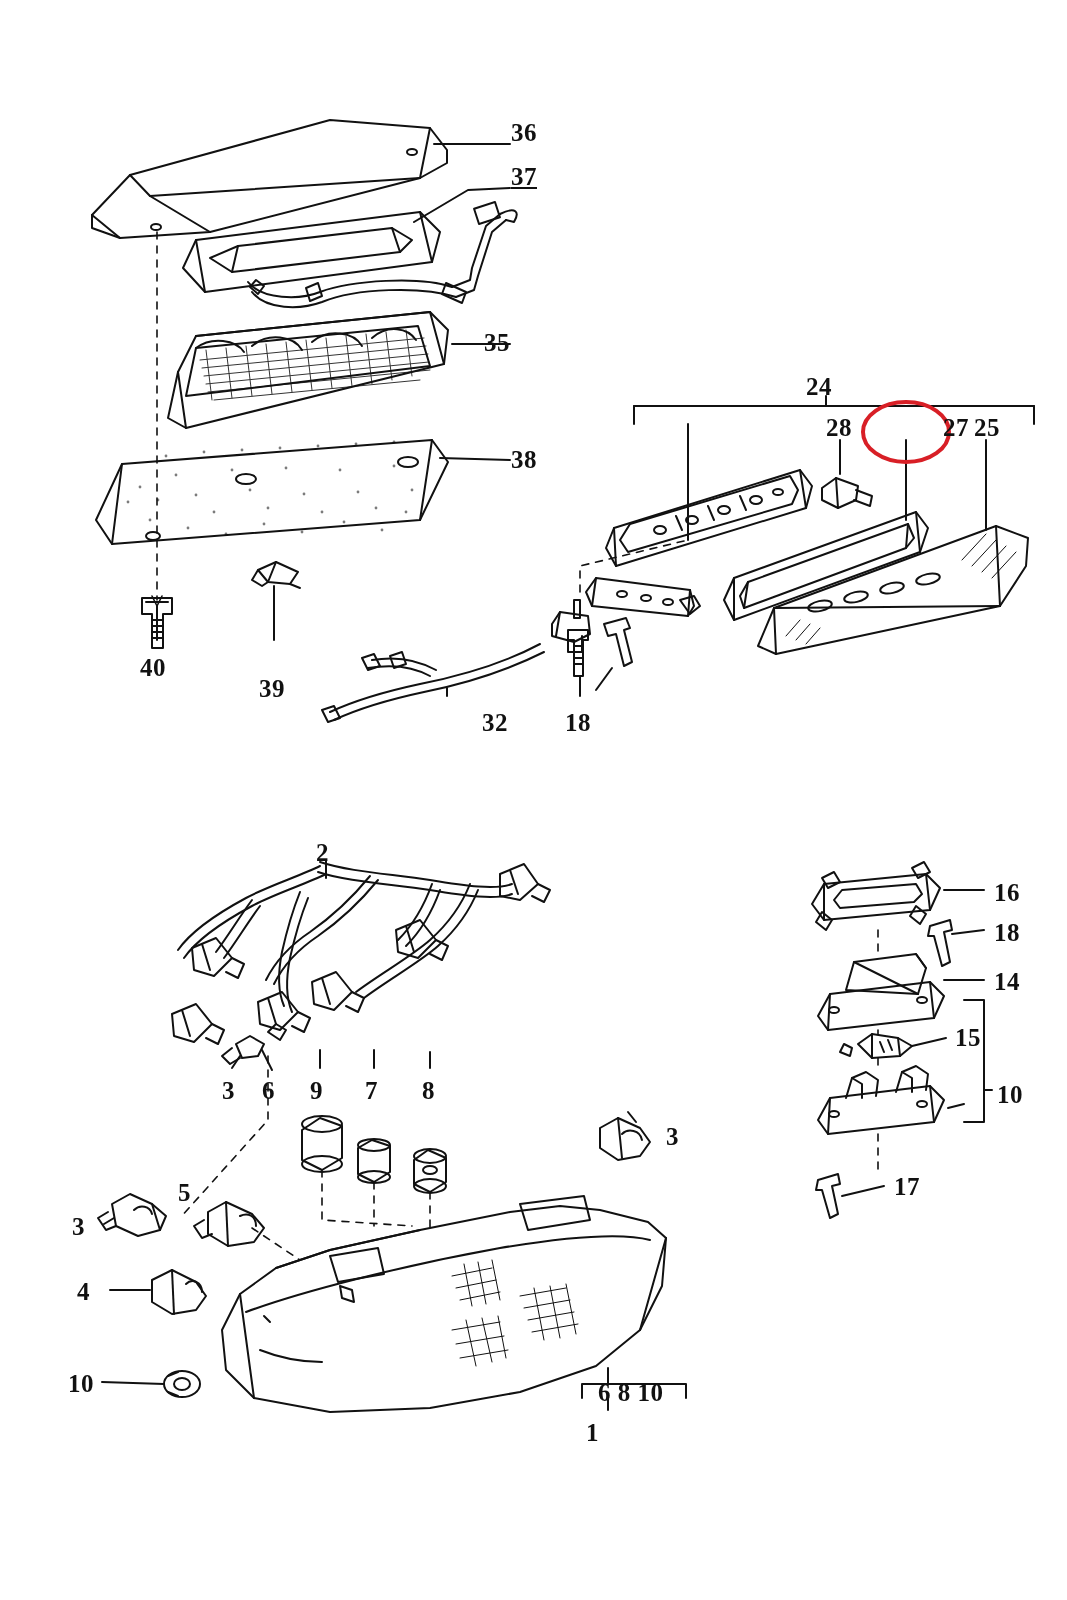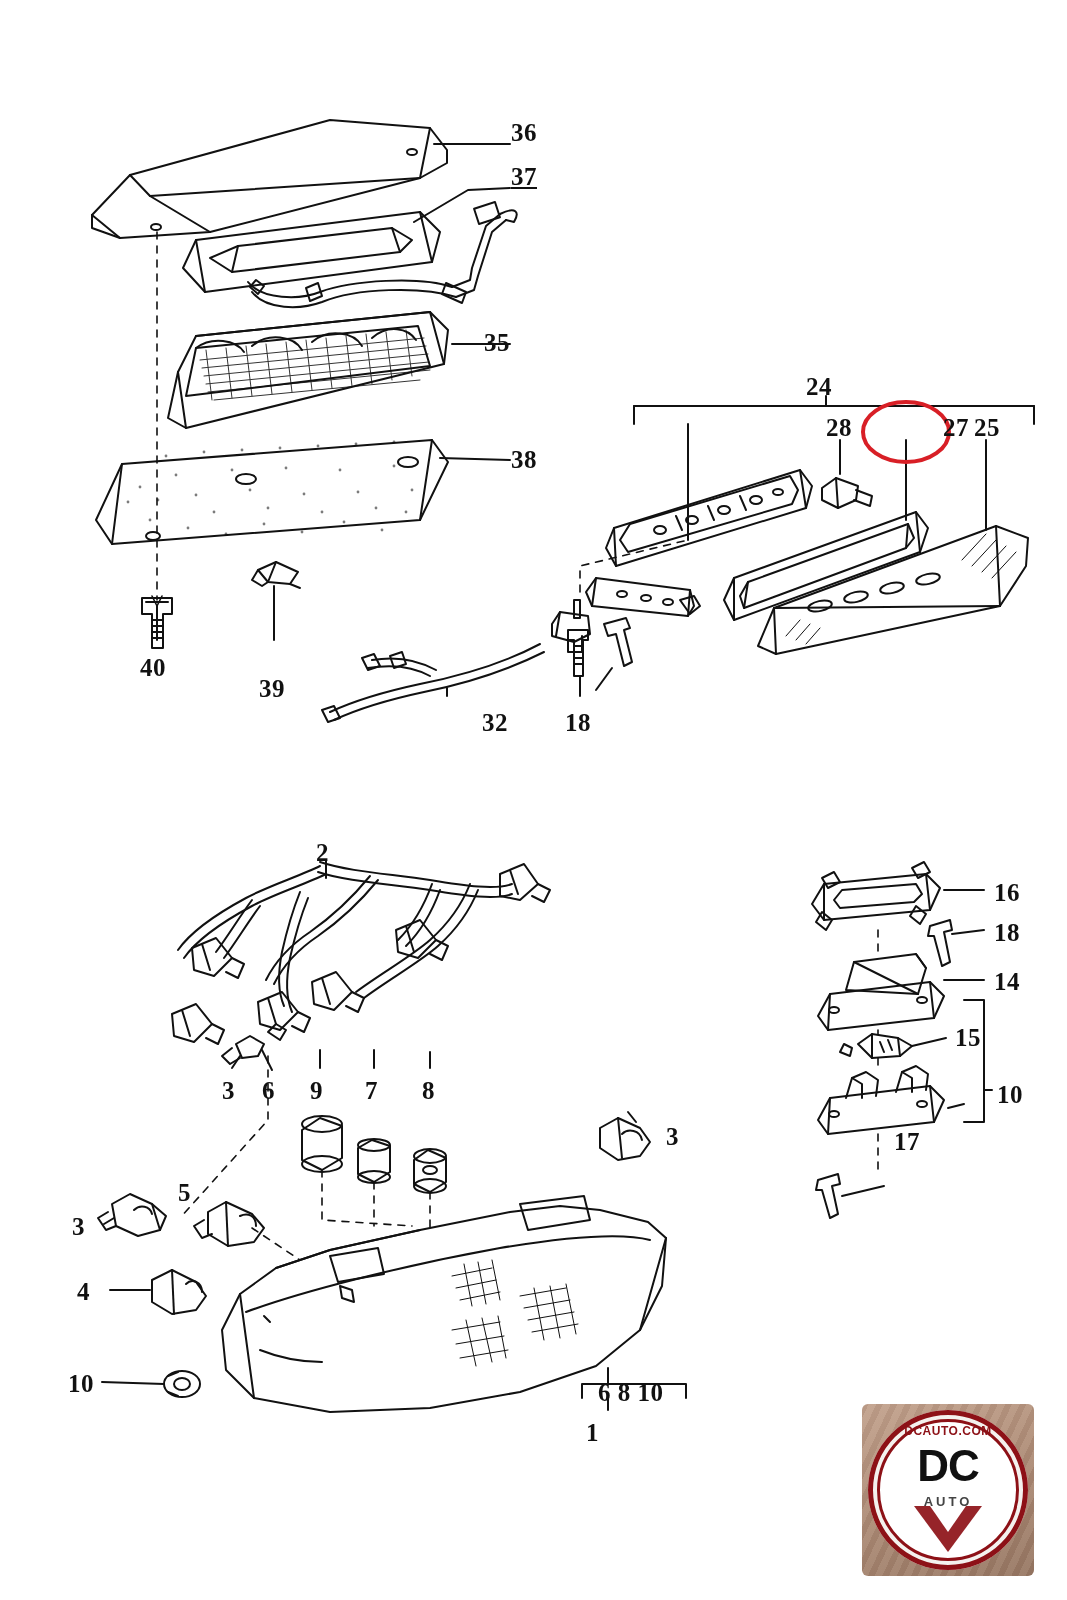--- a/index.html
+++ b/index.html
@@ -603,28 +603,16 @@
   <div class="callout" style="left:77px;  top:1279px;">4</div>
   <div class="callout" style="left:68px;  top:1371px;">10</div>
   <div class="callout" style="left:586px; top:1420px;">1</div>
   <div class="callout" style="left:598px; top:1380px;">6 8 10</div>
 
   <div class="callout" style="left:994px; top:880px;">16</div>
   <div class="callout" style="left:994px; top:920px;">18</div>
   <div class="callout" style="left:994px; top:969px;">14</div>
   <div class="callout" style="left:955px; top:1025px;">15</div>
   <div class="callout" style="left:997px; top:1082px;">10</div>
-  <div class="callout" style="left:894px; top:1129px;text-align:center;">17</div>
-
-  <div class="watermark">
-    <div class="wm-badge">
-      <div class="wm-circle">
-        <div class="wm-inner"></div>
-        <div class="wm-top">DCAUTO.COM</div>
-        <div class="wm-dc">DC</div>
-        <div class="wm-chev"></div>
-        <div class="wm-chev2"></div>
-        <div class="wm-auto">AUTO</div>
-      </div>
-    </div>
-  </div>
+  <div class="callout" style="left:894px; top:1174px;text-align:center;">17</div>
+
 
 </div>
 
 </body></html>

